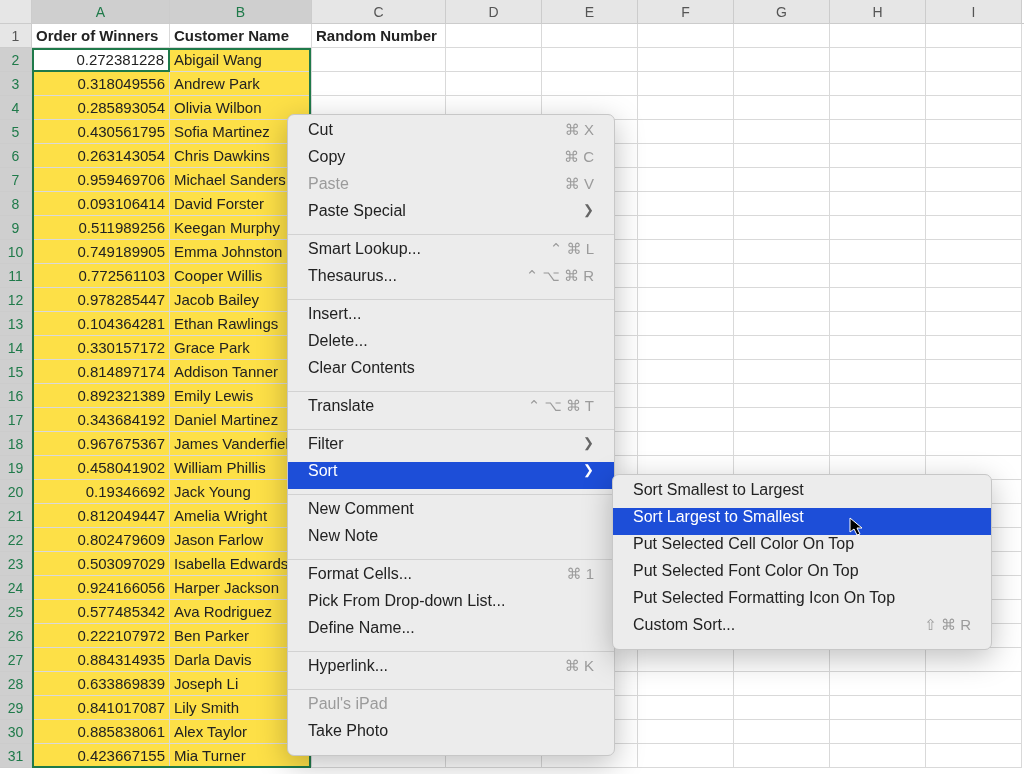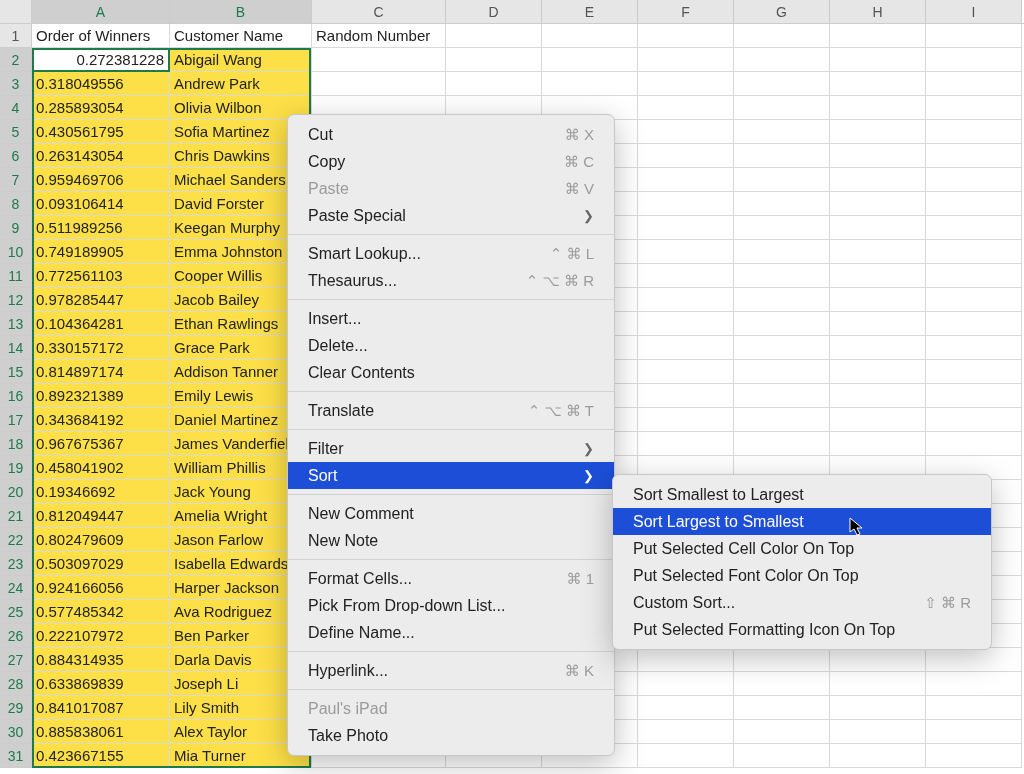--- a/index.html
+++ b/index.html
@@ -71,22 +71,22 @@
     flex: 0 0 auto;
     padding: 0 4px;
     line-height: 24px;
     font-size: 15px;
     border-right: 1px solid #d9d9d9;
     border-bottom: 1px solid #d9d9d9;
     white-space: nowrap;
     overflow: hidden;
     background: #fff;
   }
-  .cell.right { }
-  .cell.bold { font-weight: 400; }
+  .cell.right { text-align: right; }
+  .cell.bold { font-weight: 700; }
   .cell.sel { background: #fde047; }
   .cell.header-row { background: #fff; }
 
   
   .wA { width: 138px; }
   .wB { width: 142px; }
   .wC { width: 134px; }
   .wD, .wE, .wF, .wG, .wH, .wI { width: 96px; }
 
   
@@ -108,21 +108,21 @@
     background: #ececec;
     border: 1px solid #c7c7c7;
     border-radius: 7px;
     box-shadow: 0 8px 30px rgba(0,0,0,0.25);
     padding: 6px 0;
     font-size: 16px;
     color: #222;
   }
   .ctx-item {
     display: flex;
-    align-items: center;
+    align-items: flex-start;
     justify-content: space-between;
     height: 27px;
     padding: 0 20px 0 20px;
     cursor: default;
   }
   .ctx-item.hover {
     background: #1d4ed8;
     color: #fff;
   }
   .ctx-item.disabled {
@@ -642,23 +642,23 @@
   <div class="ctx-item hover">
     <span>Sort Largest to Smallest</span>
   </div>
   <div class="ctx-item">
     <span>Put Selected Cell Color On Top</span>
   </div>
   <div class="ctx-item">
     <span>Put Selected Font Color On Top</span>
   </div>
   <div class="ctx-item">
+    <span>Put Selected Formatting Icon On Top</span>
+  </div>
+  <div class="ctx-item">
     <span>Custom Sort...</span>
       <span class="ctx-short">⇧ ⌘ R</span>
-  </div>
-  <div class="ctx-item">
-    <span>Put Selected Formatting Icon On Top</span>
   </div>
 </div>
 
 <svg class="cursor-ptr" style="left:849px; top:517px;" viewBox="0 0 16 20">
   <path d="M1 1 L1 15 L5 12 L8 18 L11 17 L8 11 L13 11 Z" fill="#000" stroke="#fff" stroke-width="1"></path>
 </svg>
 
 </body></html>

